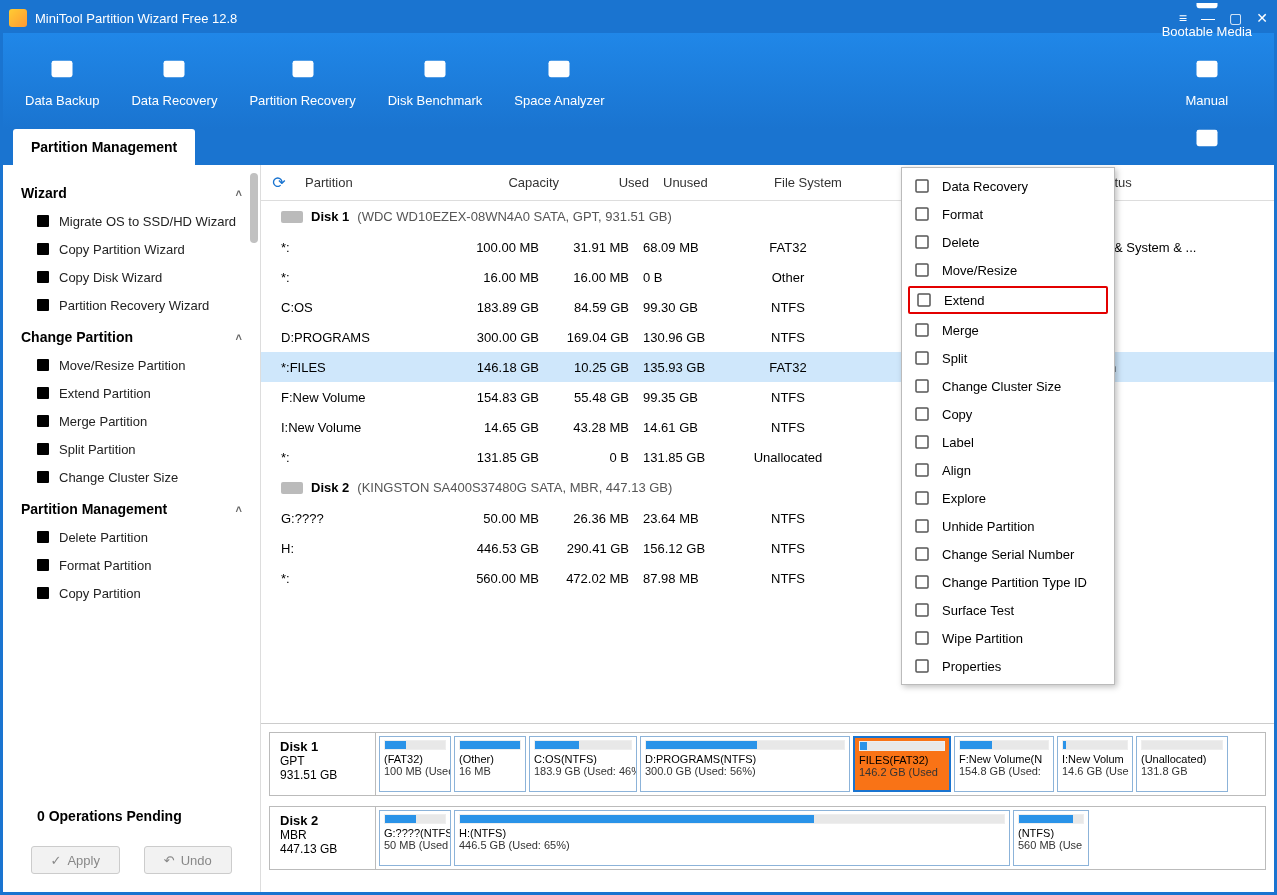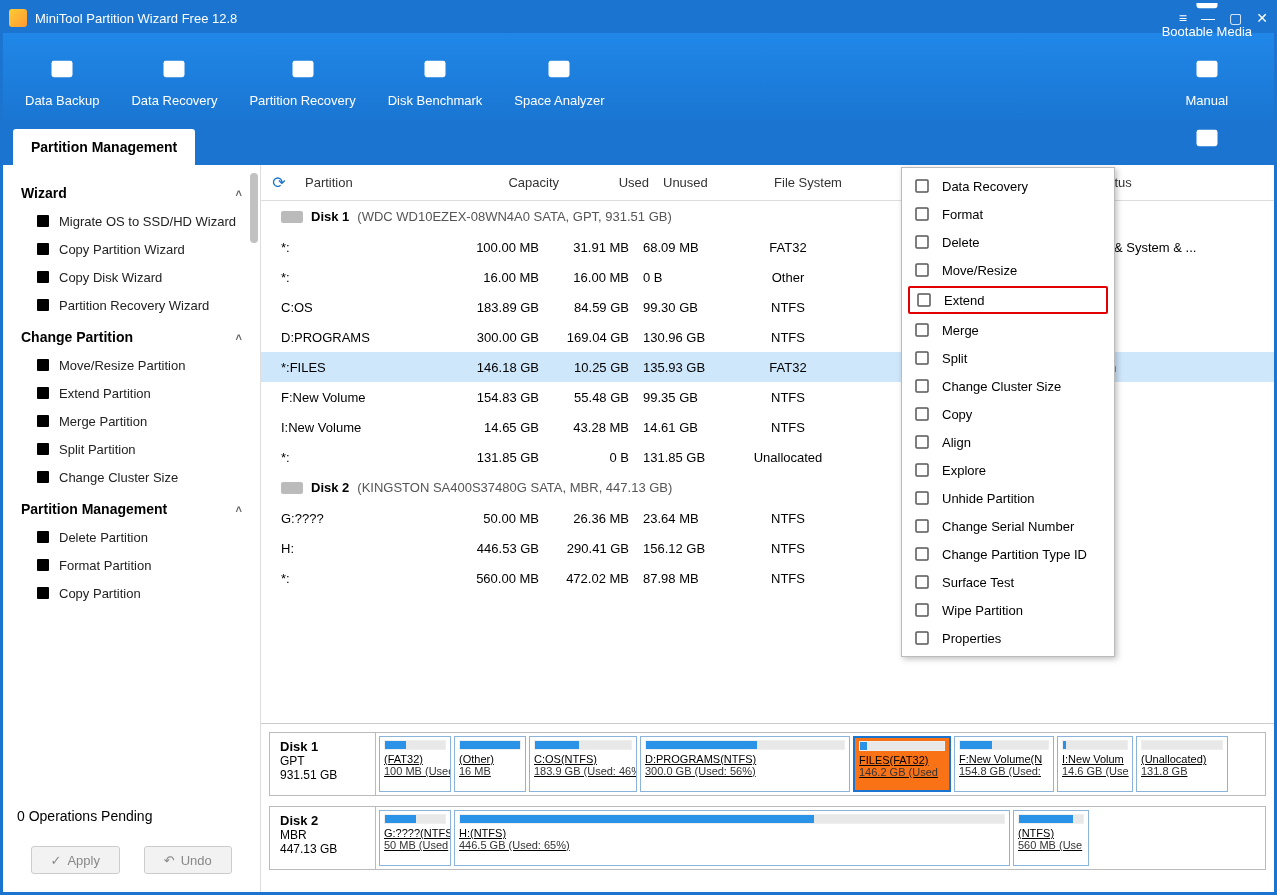--- a/index.html
+++ b/index.html
@@ -27,21 +27,21 @@
   .main { display:flex; height: calc(895px - 6px - 30px - 96px - 36px); }
 
   
   .leftpanel { width: 258px; border-right:1px solid #ddd; display:flex; flex-direction:column; }
   .lpscroll { flex:1; overflow:hidden; position:relative; padding: 10px 0 0 0; }
   .lpscroll .section-h { font-weight:bold; font-size:14px; padding: 10px 18px 6px; display:flex; align-items:center; }
   .lpscroll .section-h .chev { margin-left:auto; font-size:11px; color:#666; }
   .lpscroll .item { font-size:13px; padding: 6px 18px 6px 32px; display:flex; align-items:center; gap:8px; color:#222; cursor:pointer; }
   .lpscroll .item .ii { width:16px; height:16px; flex-shrink:0; }
   .lpscroll .scrollbar { position:absolute; right:2px; top:8px; width:8px; height:70px; background:#c1c1c1; border-radius:4px; }
-  .pending { font-weight:normal; font-size:14px; padding: 4px 14px 10px; }
+  .pending { font-weight:bold; font-size:14px; padding: 4px 34px 10px; }
   .lpbuttons { padding: 12px 28px 18px; display:flex; gap:24px; }
   .lpbuttons button { width:92px; height:28px; border:1px solid #ccc; background:#f2f2f2; border-radius:3px; font-size:13px; color:#888; display:flex; align-items:center; justify-content:center; gap:6px; }
 
   
   .rightpanel { flex:1; display:flex; flex-direction:column; position:relative; }
 
   
   .thead { display:flex; align-items:center; height:36px; border-bottom:1px solid #ddd; font-size:13px; color:#333; background:#fff; }
   .thead .refresh { width:36px; text-align:center; color:#1a74d0; font-size:16px; }
   .colPartition { width: 180px; padding-left:8px; }
@@ -60,21 +60,21 @@
 
   .partrow { display:flex; align-items:center; height:30px; padding-left:16px; }
   .partrow.sel { background:#cfe7fb; }
   .partrow .colPartition { padding-left:4px; }
 
   
   .diskmaps { border-top:1px solid #ccc; padding: 8px 8px 12px; }
   .maprow { display:flex; align-items:stretch; height:64px; border:1px solid #bbb; margin-bottom:10px; }
   .mapheader { width:106px; border-right:1px solid #bbb; padding:6px 10px 0; font-size:12px; position:relative; }
   .mapheader .dn { font-weight:bold; font-size:13px; }
-  .mapcells { flex:1; display:flex; gap:3px; padding:3px;text-decoration:underline; }
+  .mapcells { flex:1; display:flex; gap:3px; padding:3px; }
   .mcell { border:1px solid #8cb3d9; font-size:11px; padding:3px 4px; overflow:hidden; display:flex; flex-direction:column; background:#fff; }
   .mcell.sel { border:2px solid #1a74d0; background:#f97316; }
   .mcell .bar { height:10px; background:#e8e8e8; margin-bottom:3px; position:relative; border:1px solid #eee; }
   .mcell .bar .fill { height:100%; background:#2a93e8; }
   .mcell .l1 { white-space:nowrap; }
   .mcell .l2 { white-space:nowrap; color:#333; }
 
   
   .ctxmenu { position:absolute; top:2px; left:640px; background:#fff; border:1px solid #bbb; box-shadow:2px 2px 6px rgba(0,0,0,0.25); width:214px; padding:4px 0; font-size:13px; }
   .ctxmenu .mi { display:flex; align-items:center; gap:12px; padding:6px 12px; cursor:pointer; }
@@ -532,20 +532,26 @@
         <div class="mi">
           <span class="mii"><svg viewBox="0 0 16 16">
               <rect x="2" y="2" width="12" height="12" rx="1"></rect>
             </svg></span>
           <span>Copy</span>
         </div>
         <div class="mi">
           <span class="mii"><svg viewBox="0 0 16 16">
               <rect x="2" y="2" width="12" height="12" rx="1"></rect>
             </svg></span>
+          <span>Label</span>
+        </div>
+        <div class="mi">
+          <span class="mii"><svg viewBox="0 0 16 16">
+              <rect x="2" y="2" width="12" height="12" rx="1"></rect>
+            </svg></span>
           <span>Align</span>
         </div>
         <div class="mi">
           <span class="mii"><svg viewBox="0 0 16 16">
               <rect x="2" y="2" width="12" height="12" rx="1"></rect>
             </svg></span>
           <span>Explore</span>
         </div>
         <div class="mi">
           <span class="mii"><svg viewBox="0 0 16 16">

